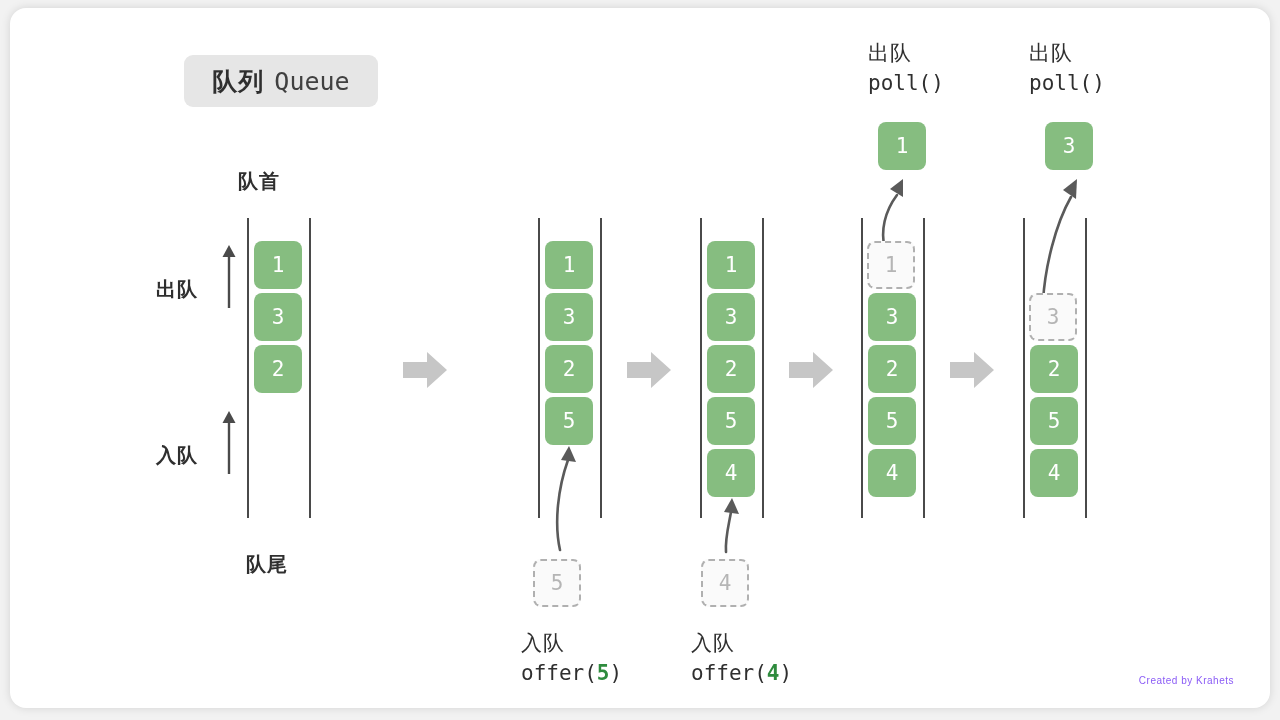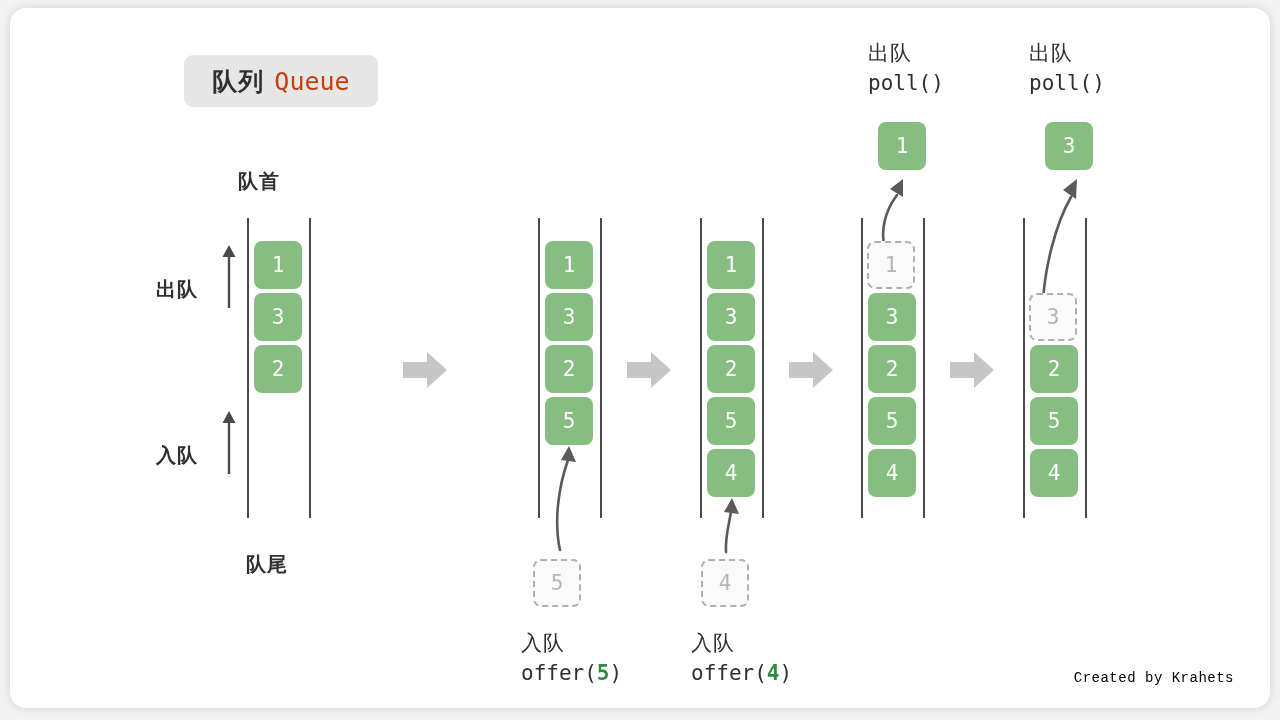--- a/index.html
+++ b/index.html
@@ -42,21 +42,21 @@
     margin-left: 6px;
   }
   .title-cn {
     font-size: 25px;
     font-weight: bold;
     color: #2f2f2f;
     letter-spacing: 1px;
   }
   .title-en {
     font-size: 25px;
-    color: #c2410c;
+    color: #404040;
     font-family: "DejaVu Sans Mono", "Liberation Mono", monospace;
   }
 
   
   .lbl-bold {
     position: absolute;
     font-size: 20px;
     font-weight: bold;
     color: #2f2f2f;
     white-space: nowrap;
@@ -122,23 +122,23 @@
   
   .dir-arrow { position: absolute; }
 
   .curve-arrow { position: absolute; overflow: visible; }
 
   
   .footer {
     position: absolute;
     right: 36px;
     bottom: 22px;
-    font-size: 14px;
-    color: #000000;
-    font-family: Liberation Mono, monospace;
+    font-size: 10px;
+    color: #8b5cf6;
+    font-family: Liberation Sans, sans-serif;
     letter-spacing: 0.5px;
   }
 </style>
 </head>
 <body>
 
 <div id="stage">
   <div id="card">
 
     <div class="title-badge">

